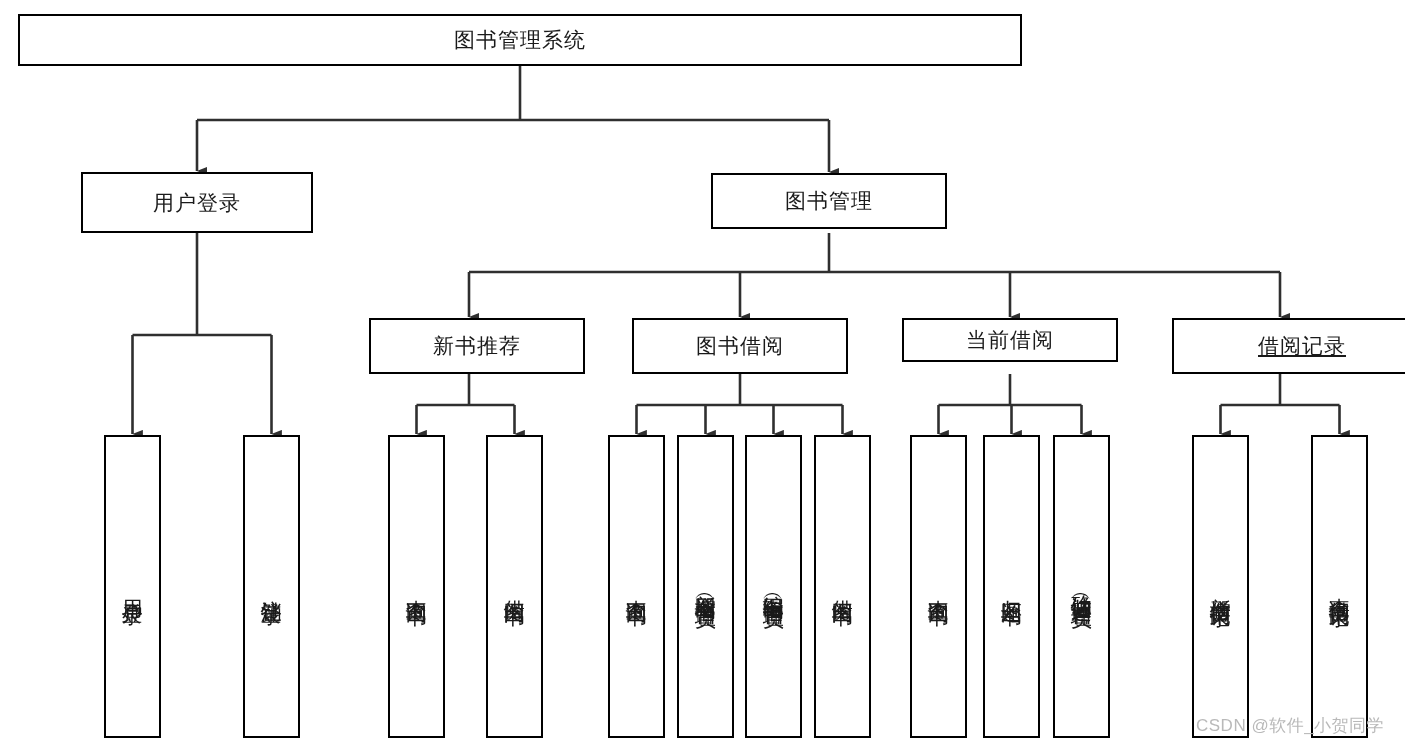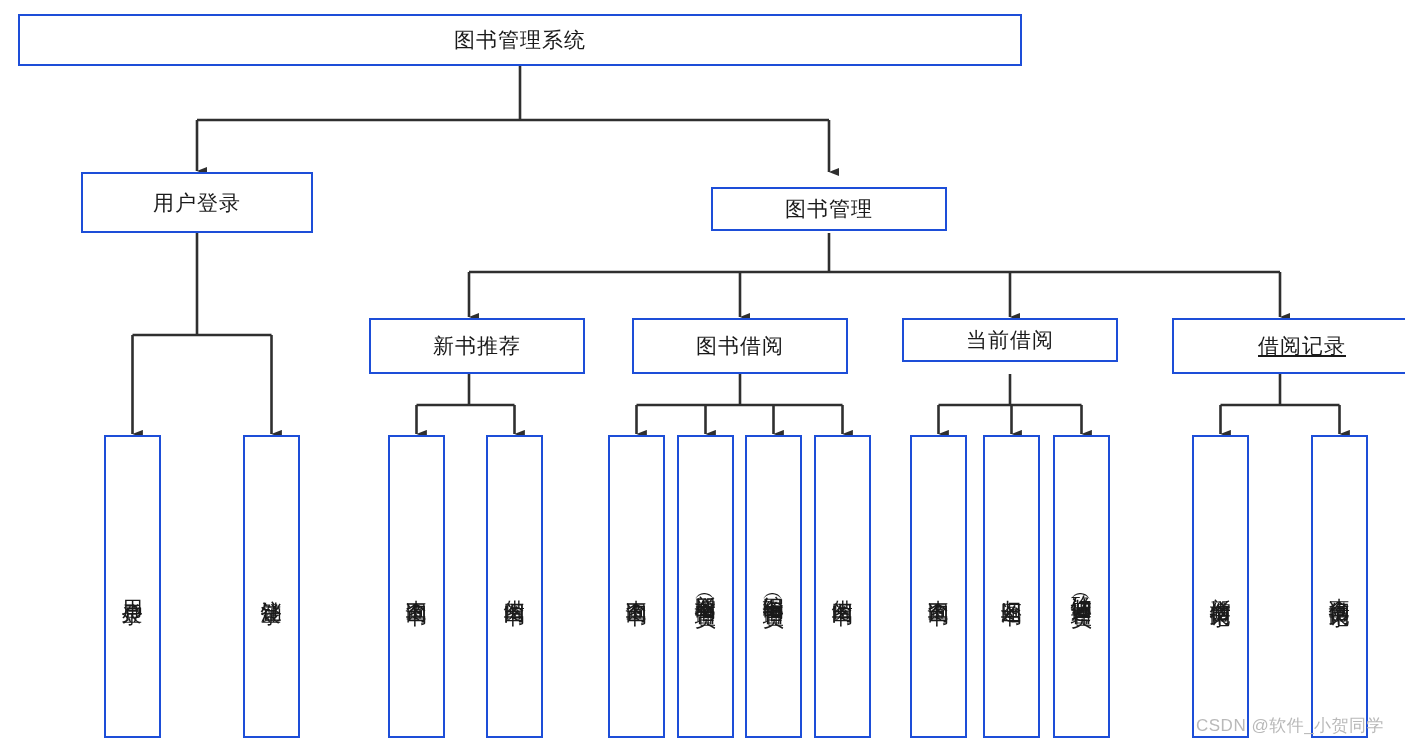--- a/index.html
+++ b/index.html
@@ -22,21 +22,21 @@
     position: absolute;
     left: 0;
     top: 0;
     width: 1405px;
     height: 747px;
     pointer-events: none;
   }
   .node {
     position: absolute;
     box-sizing: border-box;
-    border: 2px solid #1d4ed8;
+    border: 2px solid #000000;
     background: #ffffff;
     display: flex;
     align-items: center;
     justify-content: center;
     color: #1a1a1a;
   }
   .node.h .nlabel {
     font-size: 21px;
     line-height: 1.2;
     letter-spacing: 1px;
@@ -111,21 +111,21 @@
       </g>
   </svg>
 
   <div id="node-layer">
       <div class="node h" style="left: 18px; top: 14px; width: 1004px; height: 52px;">
         <span class="nlabel">图书管理系统</span>
       </div>
       <div class="node h" style="left: 81px; top: 172px; width: 232px; height: 61px;">
         <span class="nlabel">用户登录</span>
       </div>
-      <div class="node h" style="left: 711px; top: 173px; width: 236px; height: 44px; margin-top: 14px;">
+      <div class="node h" style="left: 711px; top: 173px; width: 236px; height: 56px;">
         <span class="nlabel">图书管理</span>
       </div>
       <div class="node h" style="left: 361px; top: 318px; width: 216px; height: 56px; margin-left: 8px;">
         <span class="nlabel">新书推荐</span>
       </div>
       <div class="node h" style="left: 632px; top: 318px; width: 216px; height: 56px;">
         <span class="nlabel">图书借阅</span>
       </div>
       <div class="node h" style="left: 902px; top: 318px; width: 216px; height: 44px;">
         <span class="nlabel">当前借阅</span>

